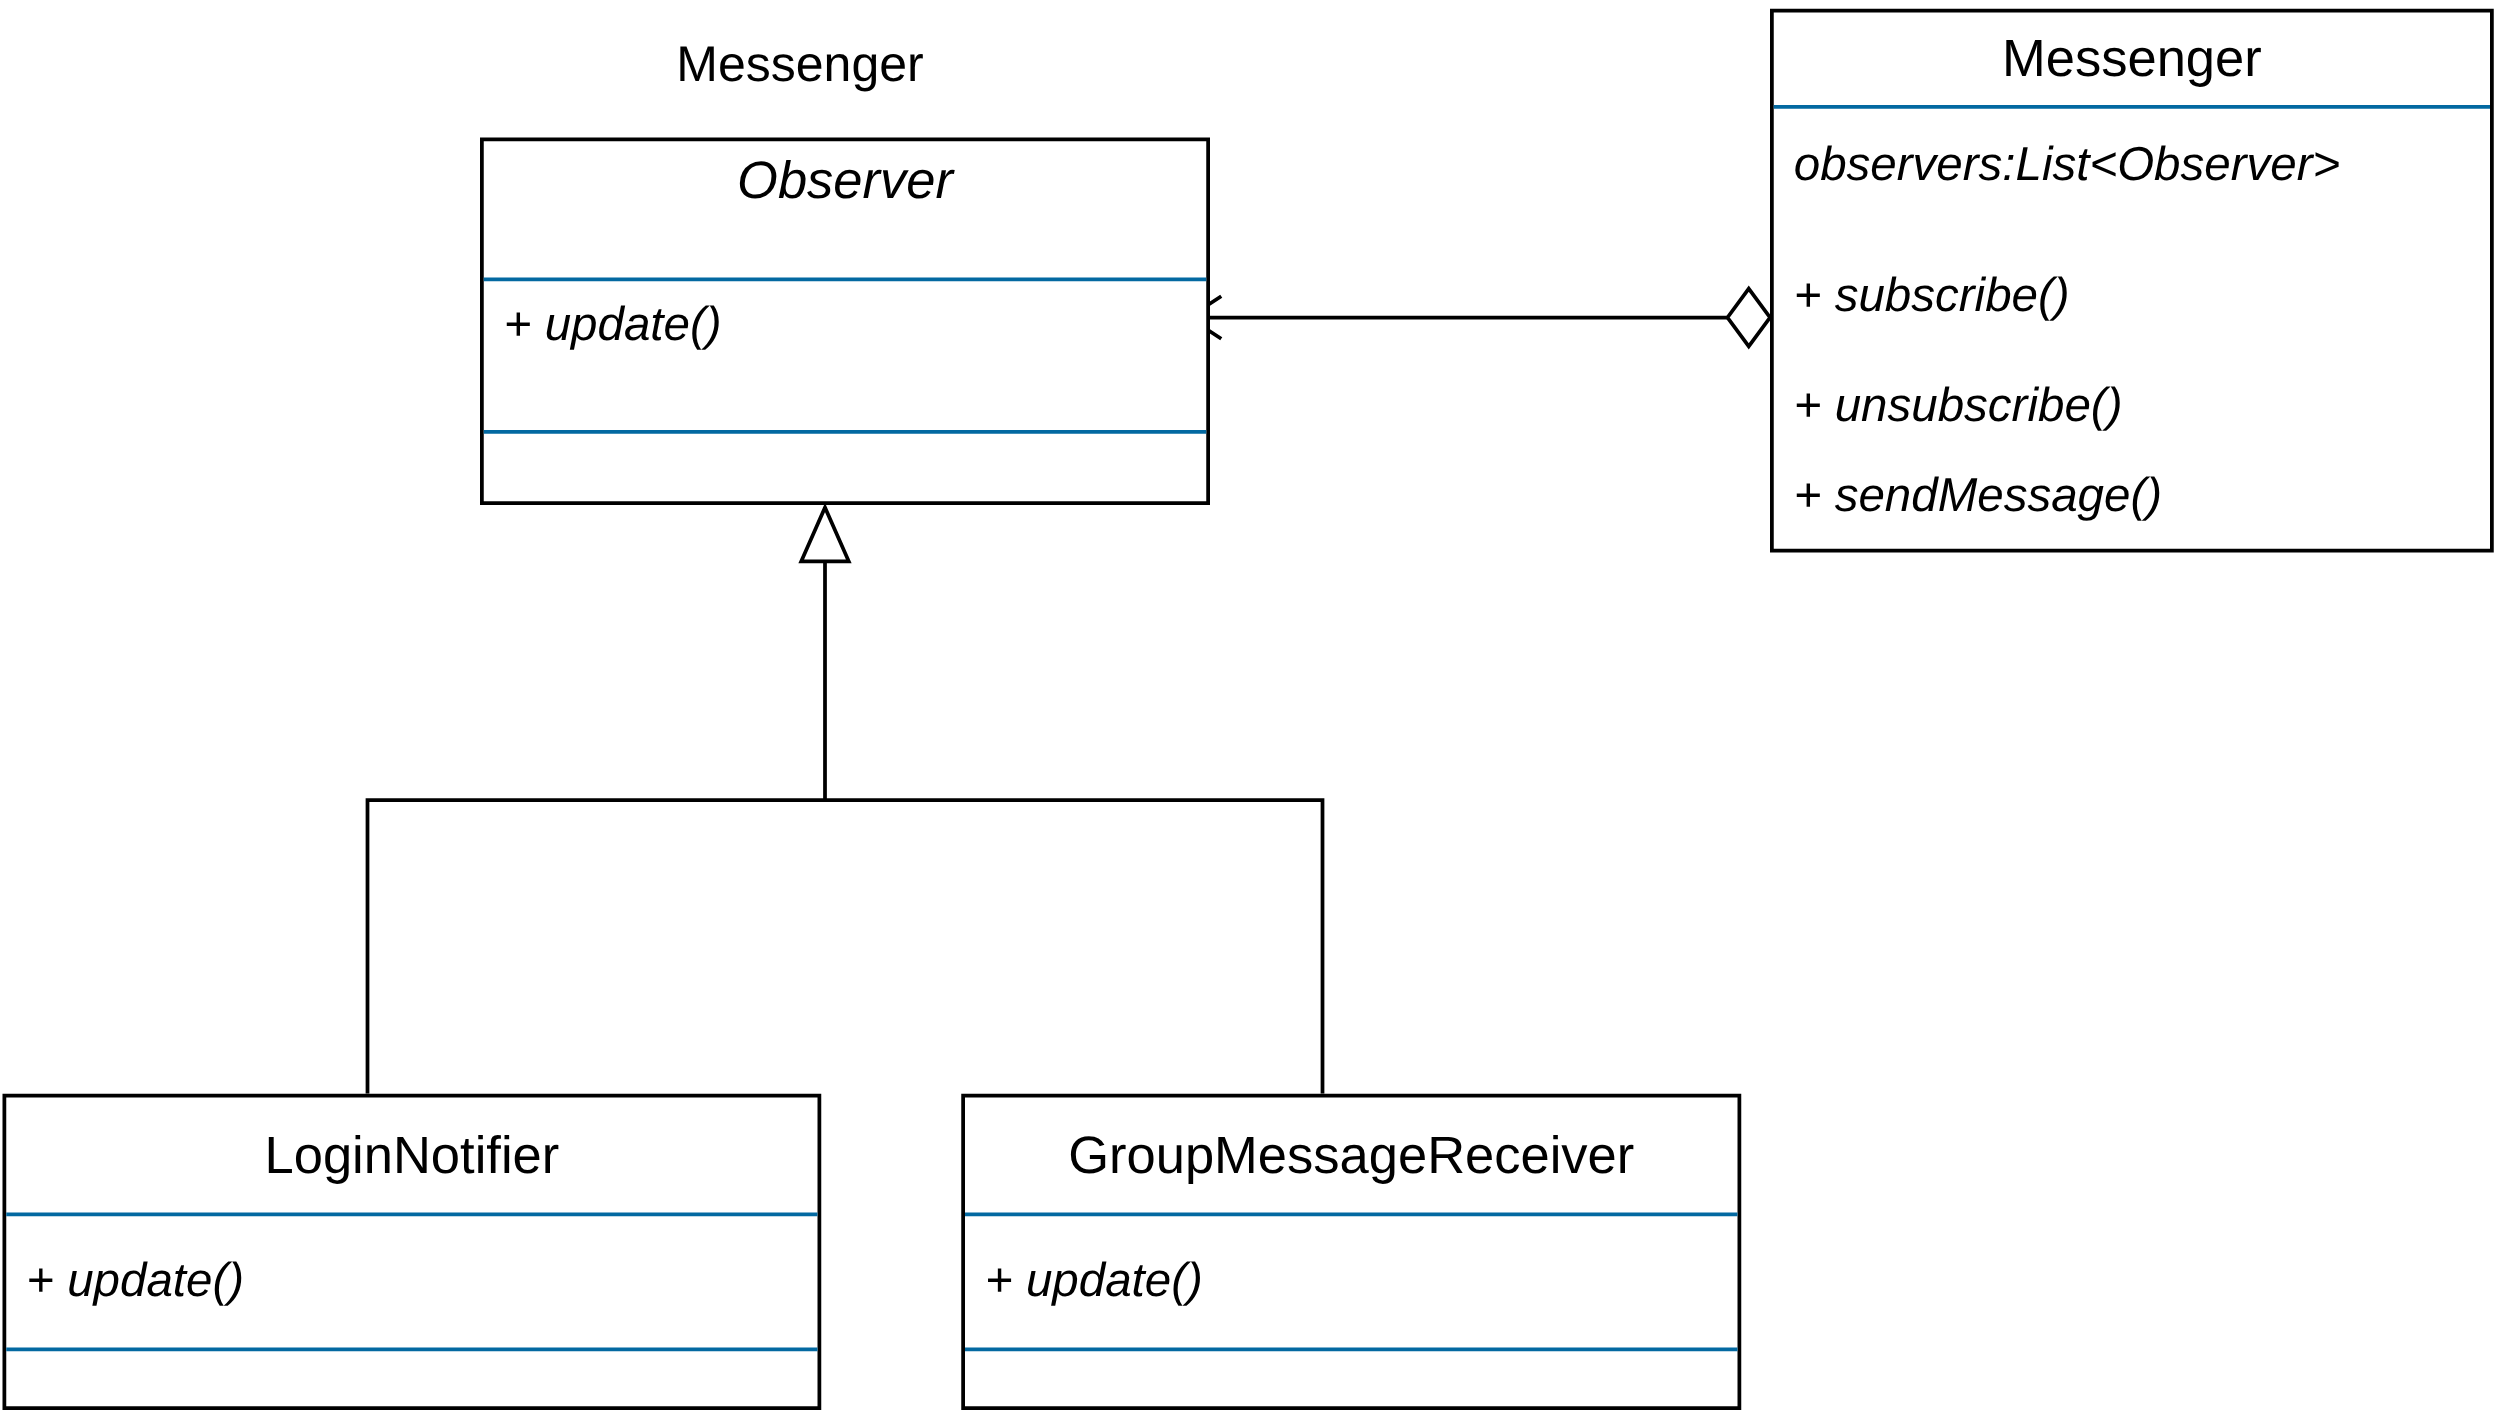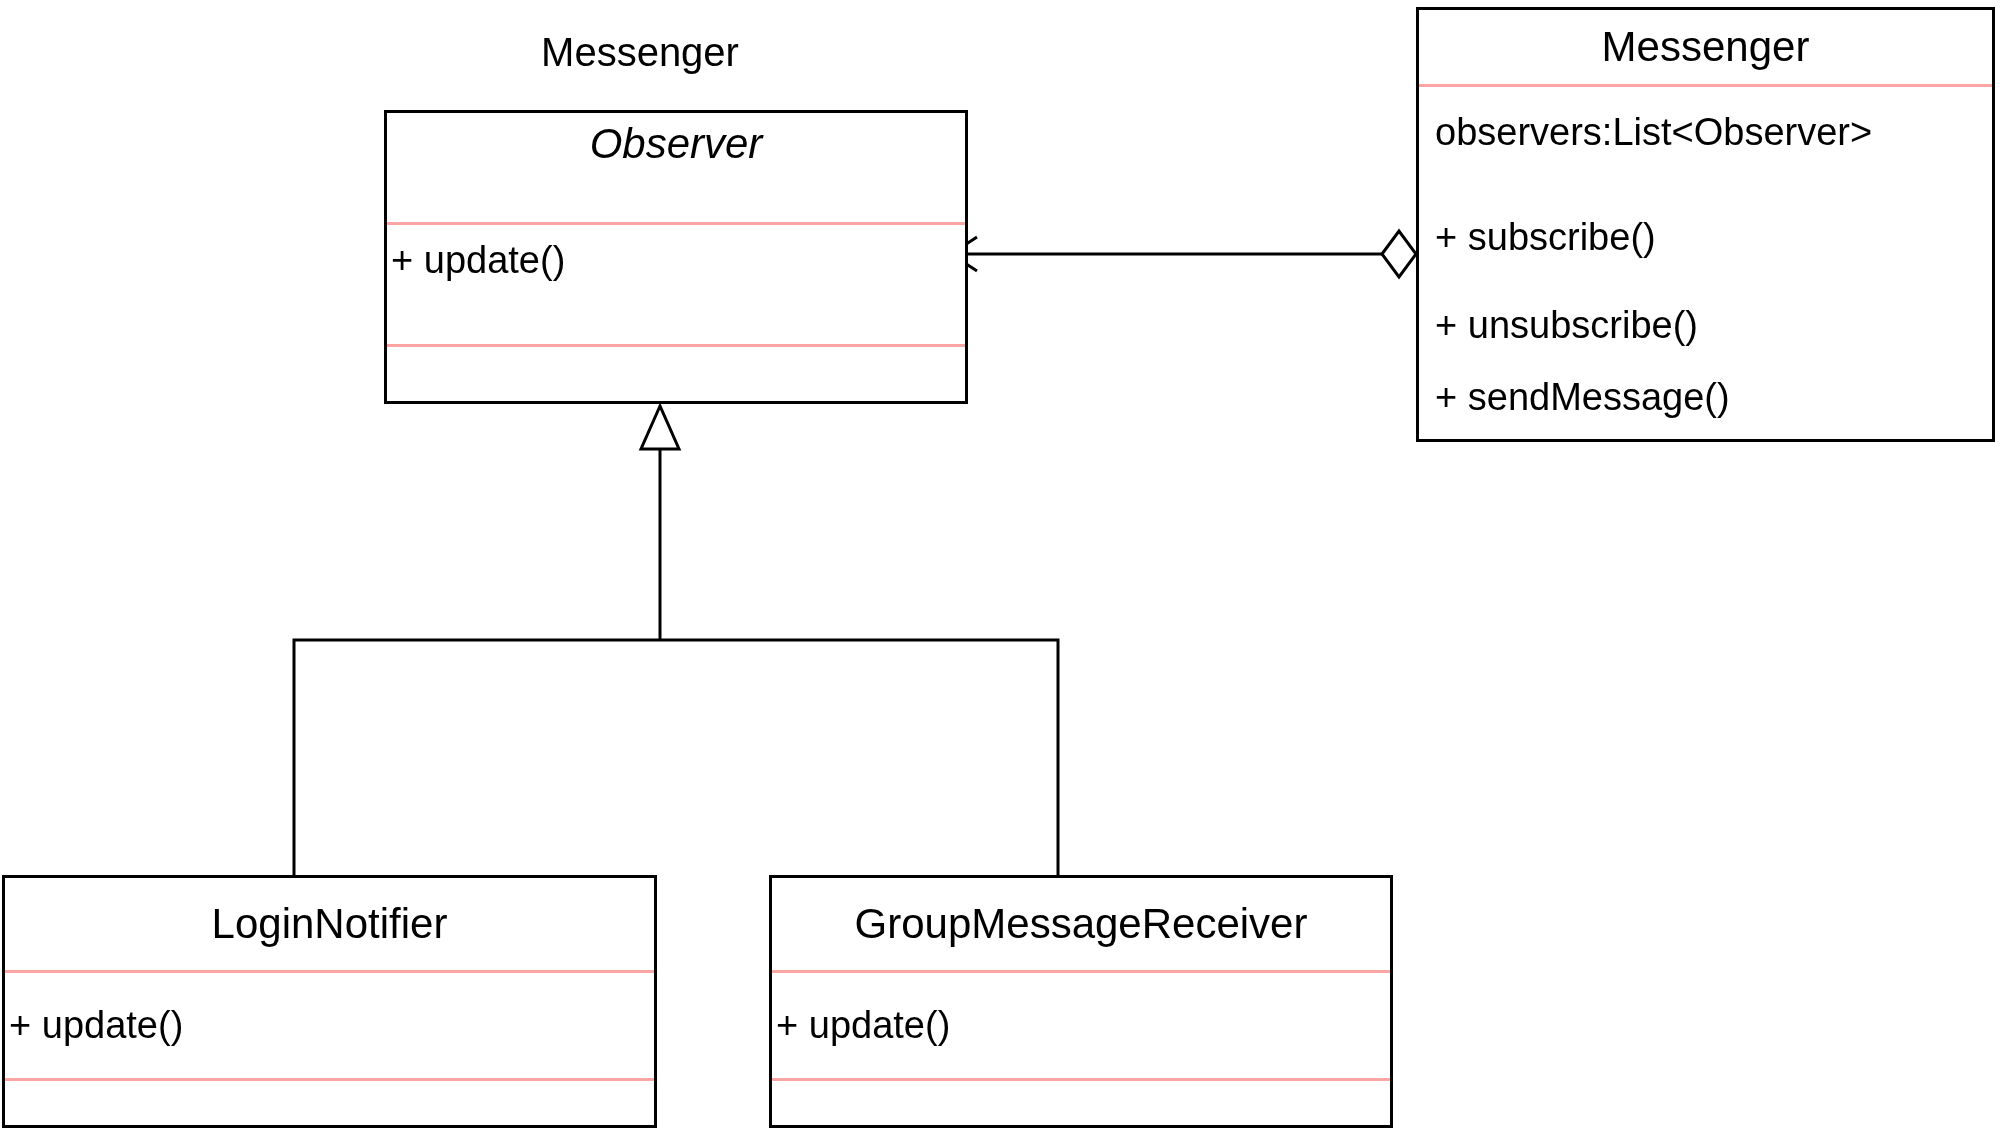--- a/index.html
+++ b/index.html
@@ -24,32 +24,32 @@
     border: 3px solid #000000;
     background: #ffffff;
     display: flex;
     flex-direction: column;
   }
   .compartment {
     box-sizing: border-box;
     position: relative;
     width: 100%;
   }
-  .compartment.with-divider { border-top: 3px solid #fca5a5; }
+  .compartment.with-divider { border-top: 3px solid #0369a1; font-style: italic; }
   .class-title {
     display: flex;
     align-items: center;
     justify-content: center;
     font-size: 42px;
   }
   .class-title.italic { font-style: italic; }
   .member-line {
     display: flex;
     align-items: center;
-    padding-left: 4px;
+    padding-left: 16px;
     font-size: 38px;
   }
   .member-abs {
     position: absolute;
     left: 16px;
     font-size: 38px;
     line-height: 40px;
     white-space: nowrap;
   }
   .connector-layer {

